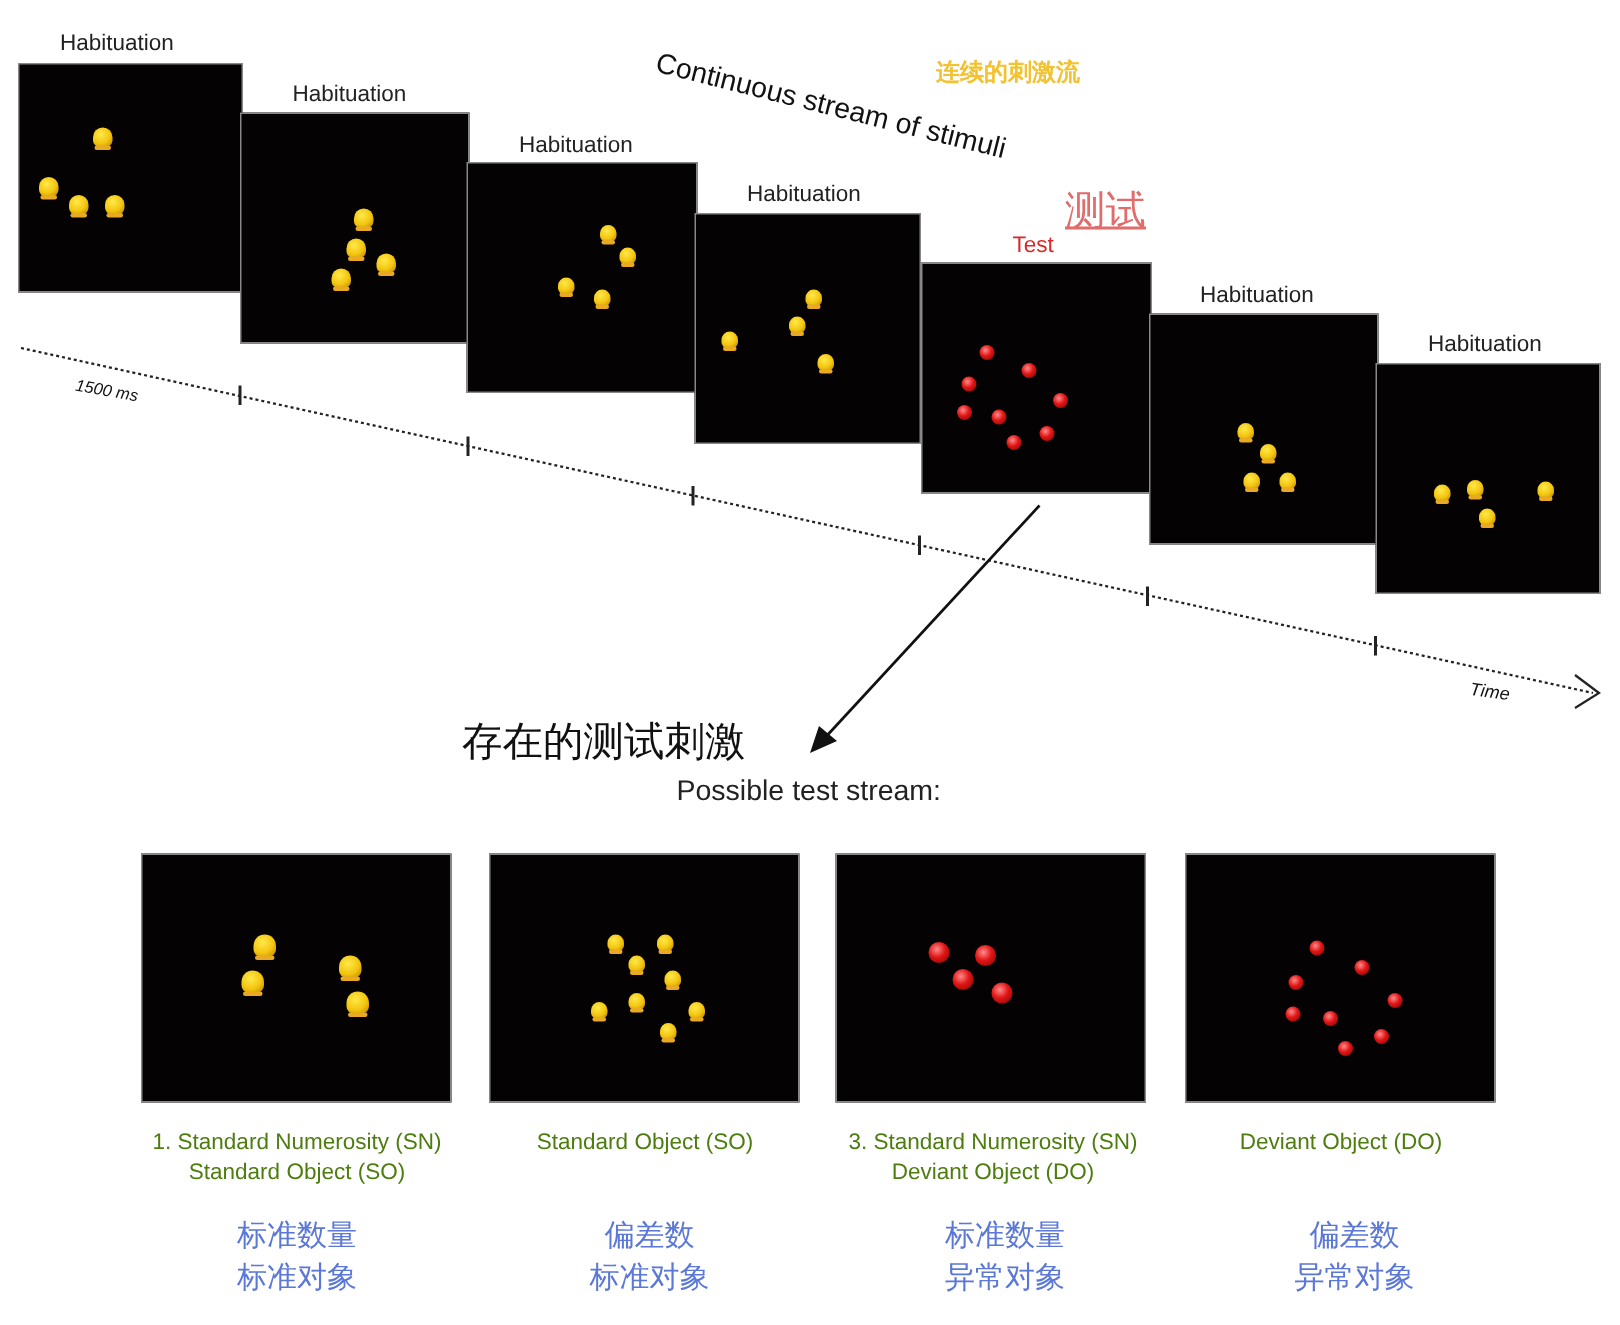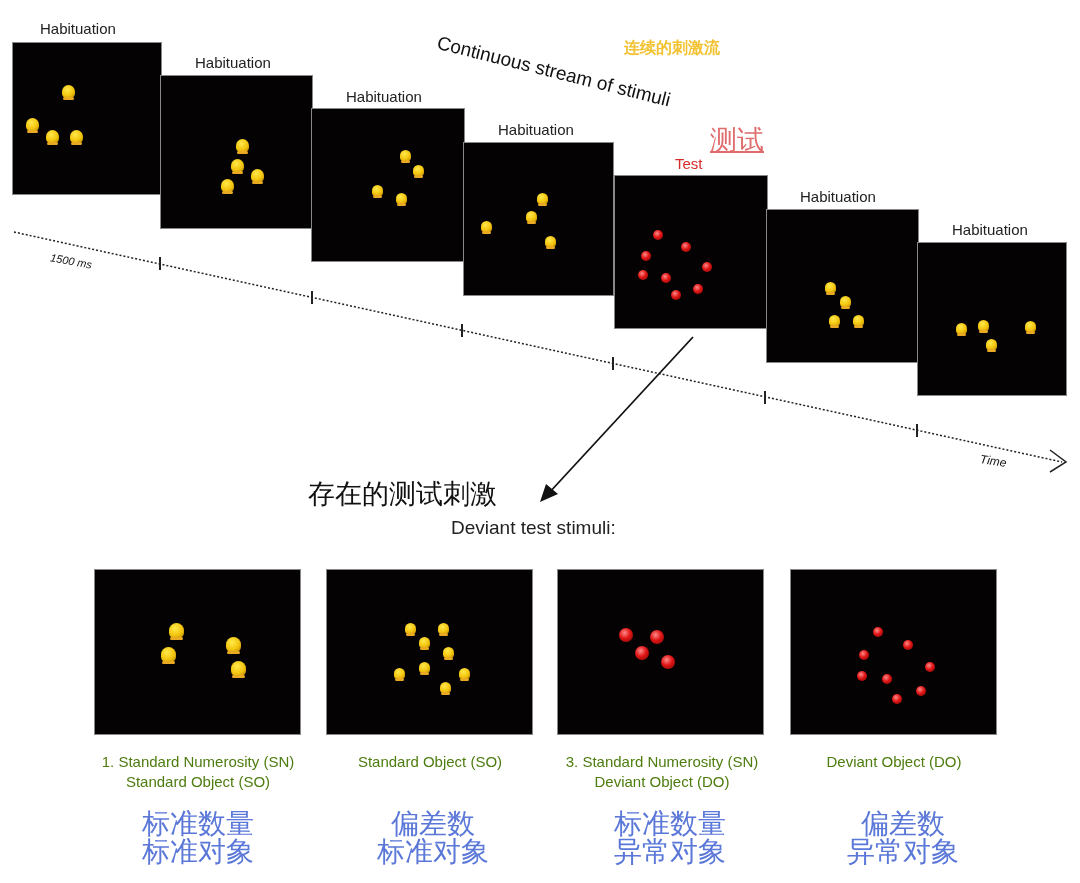--- a/index.html
+++ b/index.html
@@ -16,21 +16,21 @@
   .timeline { position:absolute; left:0; top:0; }
   .rot-title { position:absolute; left:440px; top:32px; font-size:19px; color:#111; transform-origin:0 0; transform:rotate(14deg); white-space:nowrap; }
   .cn-stream { position:absolute; left:624px; top:38px; font-size:16px; color:#f2c230; font-weight:bold; }
   .cn-test { position:absolute; left:710px; top:122px; font-size:27px; color:#e06c6c;text-decoration:underline; }
   .test-label { color:#d62a2a; }
   .time-label { position:absolute; left:980px; top:454px; font-size:12px; font-style:italic; transform:rotate(8deg); color:#111; }
   .ms-label { position:absolute; left:50px; top:255px; font-size:11px; font-style:italic; transform:rotate(10deg); color:#111; }
   .cn-possible { position:absolute; left:308px; top:476px; font-size:27px; color:#111; }
   .possible { position:absolute; left:451px; top:517px; font-size:19px; color:#222; }
   .cond { position:absolute; top:752px; width:240px; text-align:center; font-size:15px; color:#4d7c0f; line-height:20px; }
-  .cond-cn { position:absolute; top:810px; width:240px; text-align:center; font-size:28px; color:#5b78d8; line-height:28px; }
+  .cond-cn { position:absolute; top:810px; width:240px; text-align:center; font-size:20px; color:#5b78d8; line-height:28px; }
 </style>
 </head>
 <body>
 
 <svg class="timeline" width="1080" height="883">
   <line x1="14" y1="232" x2="1062" y2="462" stroke="#222" stroke-width="1.5" stroke-dasharray="2,2"></line>
   <polyline points="1050,450 1066,462 1050,472" fill="none" stroke="#222" stroke-width="1.5"></polyline>
   <g stroke="#222" stroke-width="2">
     <line x1="160" y1="257" x2="160" y2="270"></line>
     <line x1="312" y1="291" x2="312" y2="304"></line>
@@ -104,21 +104,21 @@
   <div class="obj duck small" style="left:68px;top:96px;"></div>
 </div>
 
 <div class="rot-title">Continuous stream of stimuli</div>
 <div class="cn-stream">连续的刺激流</div>
 <div class="cn-test">测试</div>
 <div class="ms-label">1500 ms</div>
 <div class="time-label">Time</div>
 
 <div class="cn-possible">存在的测试刺激</div>
-<div class="possible">Deviant test stimuli:</div>
+<div class="possible">Possible test stream:</div>
 
 <div class="frame" style="left:94px;top:569px;width:207px;height:166px;">
   <div class="obj duck big" style="left:74px;top:53px;"></div>
   <div class="obj duck big" style="left:131px;top:67px;"></div>
   <div class="obj duck big" style="left:66px;top:77px;"></div>
   <div class="obj duck big" style="left:136px;top:91px;"></div>
 </div>
 <div class="frame" style="left:326px;top:569px;width:207px;height:166px;">
   <div class="obj duck small" style="left:78px;top:53px;"></div>
   <div class="obj duck small" style="left:111px;top:53px;"></div>

